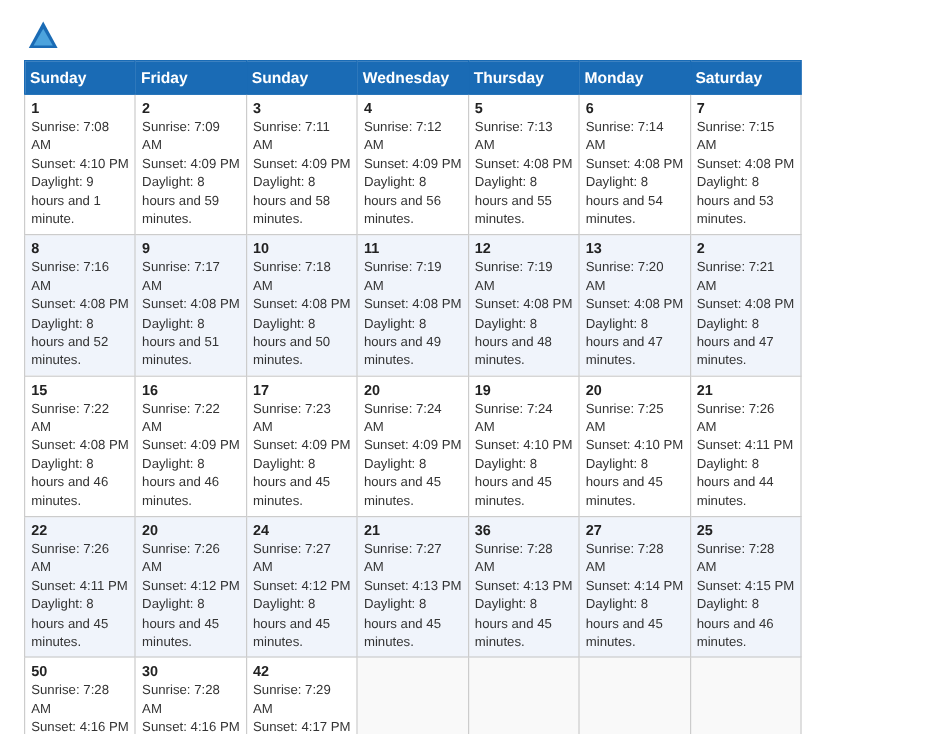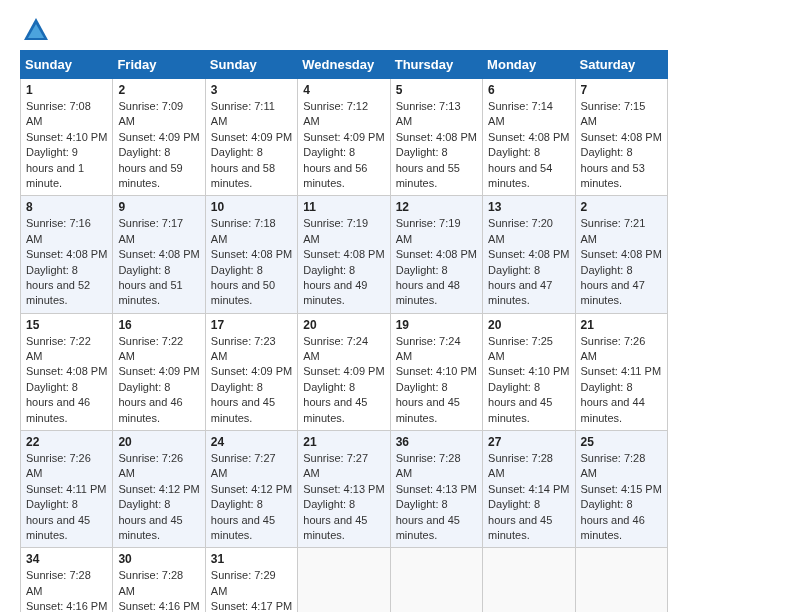--- a/index.html
+++ b/index.html
@@ -254,29 +254,29 @@
             <span class="day-num">27</span>
             <div class="day-info">Sunrise: 7:28 AM<br>Sunset: 4:14 PM<br>Daylight: 8 hours and 45 minutes.</div>
           </td>
           <td>
             <span class="day-num">25</span>
             <div class="day-info">Sunrise: 7:28 AM<br>Sunset: 4:15 PM<br>Daylight: 8 hours and 46 minutes.</div>
           </td>
         </tr>
         <tr>
           <td>
-            <span class="day-num">34</span>
+            <span class="day-num">50</span>
             <div class="day-info">Sunrise: 7:28 AM<br>Sunset: 4:16 PM<br>Daylight: 8 hours and 47 minutes.</div>
           </td>
           <td>
             <span class="day-num">30</span>
             <div class="day-info">Sunrise: 7:28 AM<br>Sunset: 4:16 PM<br>Daylight: 8 hours and 48 minutes.</div>
           </td>
           <td>
-            <span class="day-num">31</span>
+            <span class="day-num">42</span>
             <div class="day-info">Sunrise: 7:29 AM<br>Sunset: 4:17 PM<br>Daylight: 8 hours and 48 minutes.</div>
           </td>
           <td class="empty-cell"></td>
           <td class="empty-cell"></td>
           <td class="empty-cell"></td>
           <td class="empty-cell"></td>
         </tr>
       </tbody>
   </table>
 </div>

